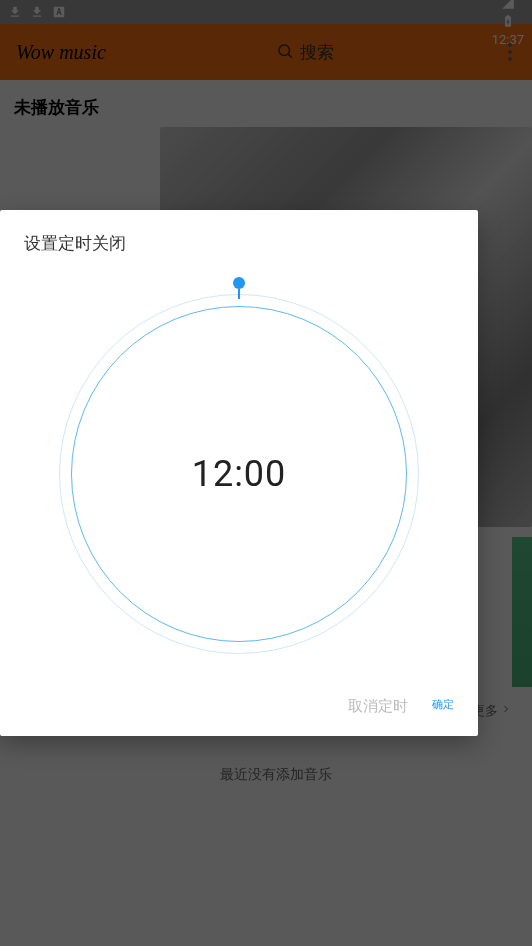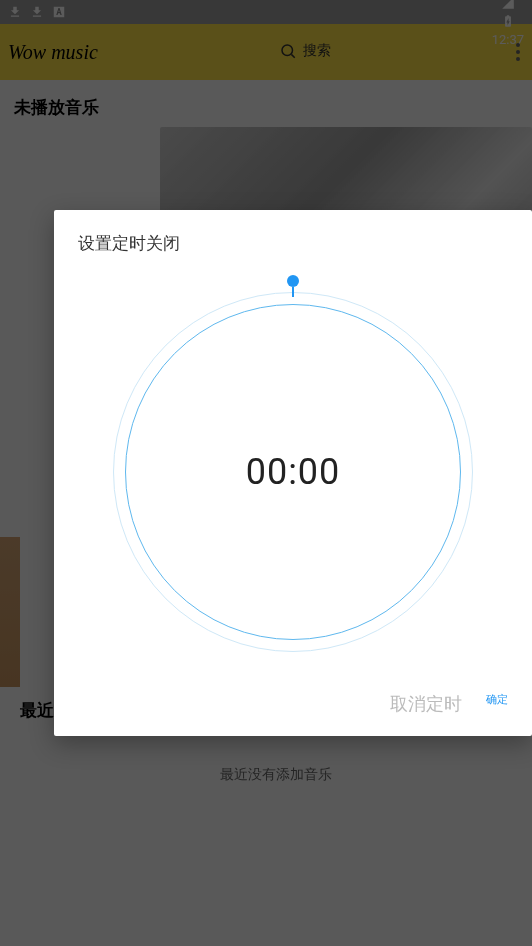--- a/index.html
+++ b/index.html
@@ -50,39 +50,39 @@
       width: 14px;
       height: 14px;
       display: inline-flex;
       align-items: center;
       justify-content: center;
     }
     .app-bar {
       height: 56px;
       display: flex;
       align-items: center;
-      padding: 0 8px;
-      background: #fde047;
+      padding: 0 16px;
+      background: #f97316;
       gap: 24px;
     }
     .app-title {
       font-family: 'Brush Script MT', cursive;
       font-size: 20px;
       font-style: italic;
       color: #000;
       flex: 0 0 auto;
     }
     .search-area {
       flex: 1;
       display: flex;
-      align-items: flex-start;
+      align-items: flex-end;
       justify-content: center;
       gap: 6px;
       color: #333;
-      font-size: 14px;
+      font-size: 17px;
     }
     .more-btn {
       padding: 8px 4px;
       display: flex;
       flex-direction: column;
       gap: 3px;
     }
     .more-dot {
       width: 4px;
       height: 4px;
@@ -146,21 +146,21 @@
     
     .overlay {
       position: absolute;
       top: 0;
       left: 0;
       width: 100%;
       height: 100%;
       background: rgba(0,0,0,0.45);
       display: flex;
       align-items: center;
-      justify-content: flex-end;
+      justify-content: flex-start;
     }
     .dialog {
       width: 478px;
       height: 526px;
       background: #fff;
       border-radius: 2px;
       box-shadow: 0 8px 24px rgba(0,0,0,0.3);
       position: relative;
       display: flex;
       flex-direction: column;
@@ -218,21 +218,21 @@
       letter-spacing: 1px;
     }
     .dialog-actions {
       display: flex;
       justify-content: flex-end;
       gap: 24px;
       padding: 12px 24px 20px;
     }
     .btn-cancel {
       color: #bbb;
-      font-size: 18px;
+      font-size: 15px;
       cursor: pointer;
     }
     .btn-confirm {
       color: #2196f3;
       font-size: 11px;
       cursor: pointer;
     }
   </style>
 </head>
 <body>
@@ -317,20 +317,20 @@
   <div class="empty-text">最近没有添加音乐</div>
 </div>
 
 <div class="overlay">
   <div class="dialog">
     <div class="dialog-title">设置定时关闭</div>
     <div class="timer-area">
       <div class="timer-circle-outer"></div>
       <div class="timer-circle-inner"></div>
       <div class="timer-handle"></div>
-      <div class="timer-value">00:00</div>
+      <div class="timer-value">12:00</div>
     </div>
     <div class="dialog-actions">
       <div class="btn-cancel">取消定时</div>
       <div class="btn-confirm">确定</div>
     </div>
   </div>
 </div>
 
 </body></html>

